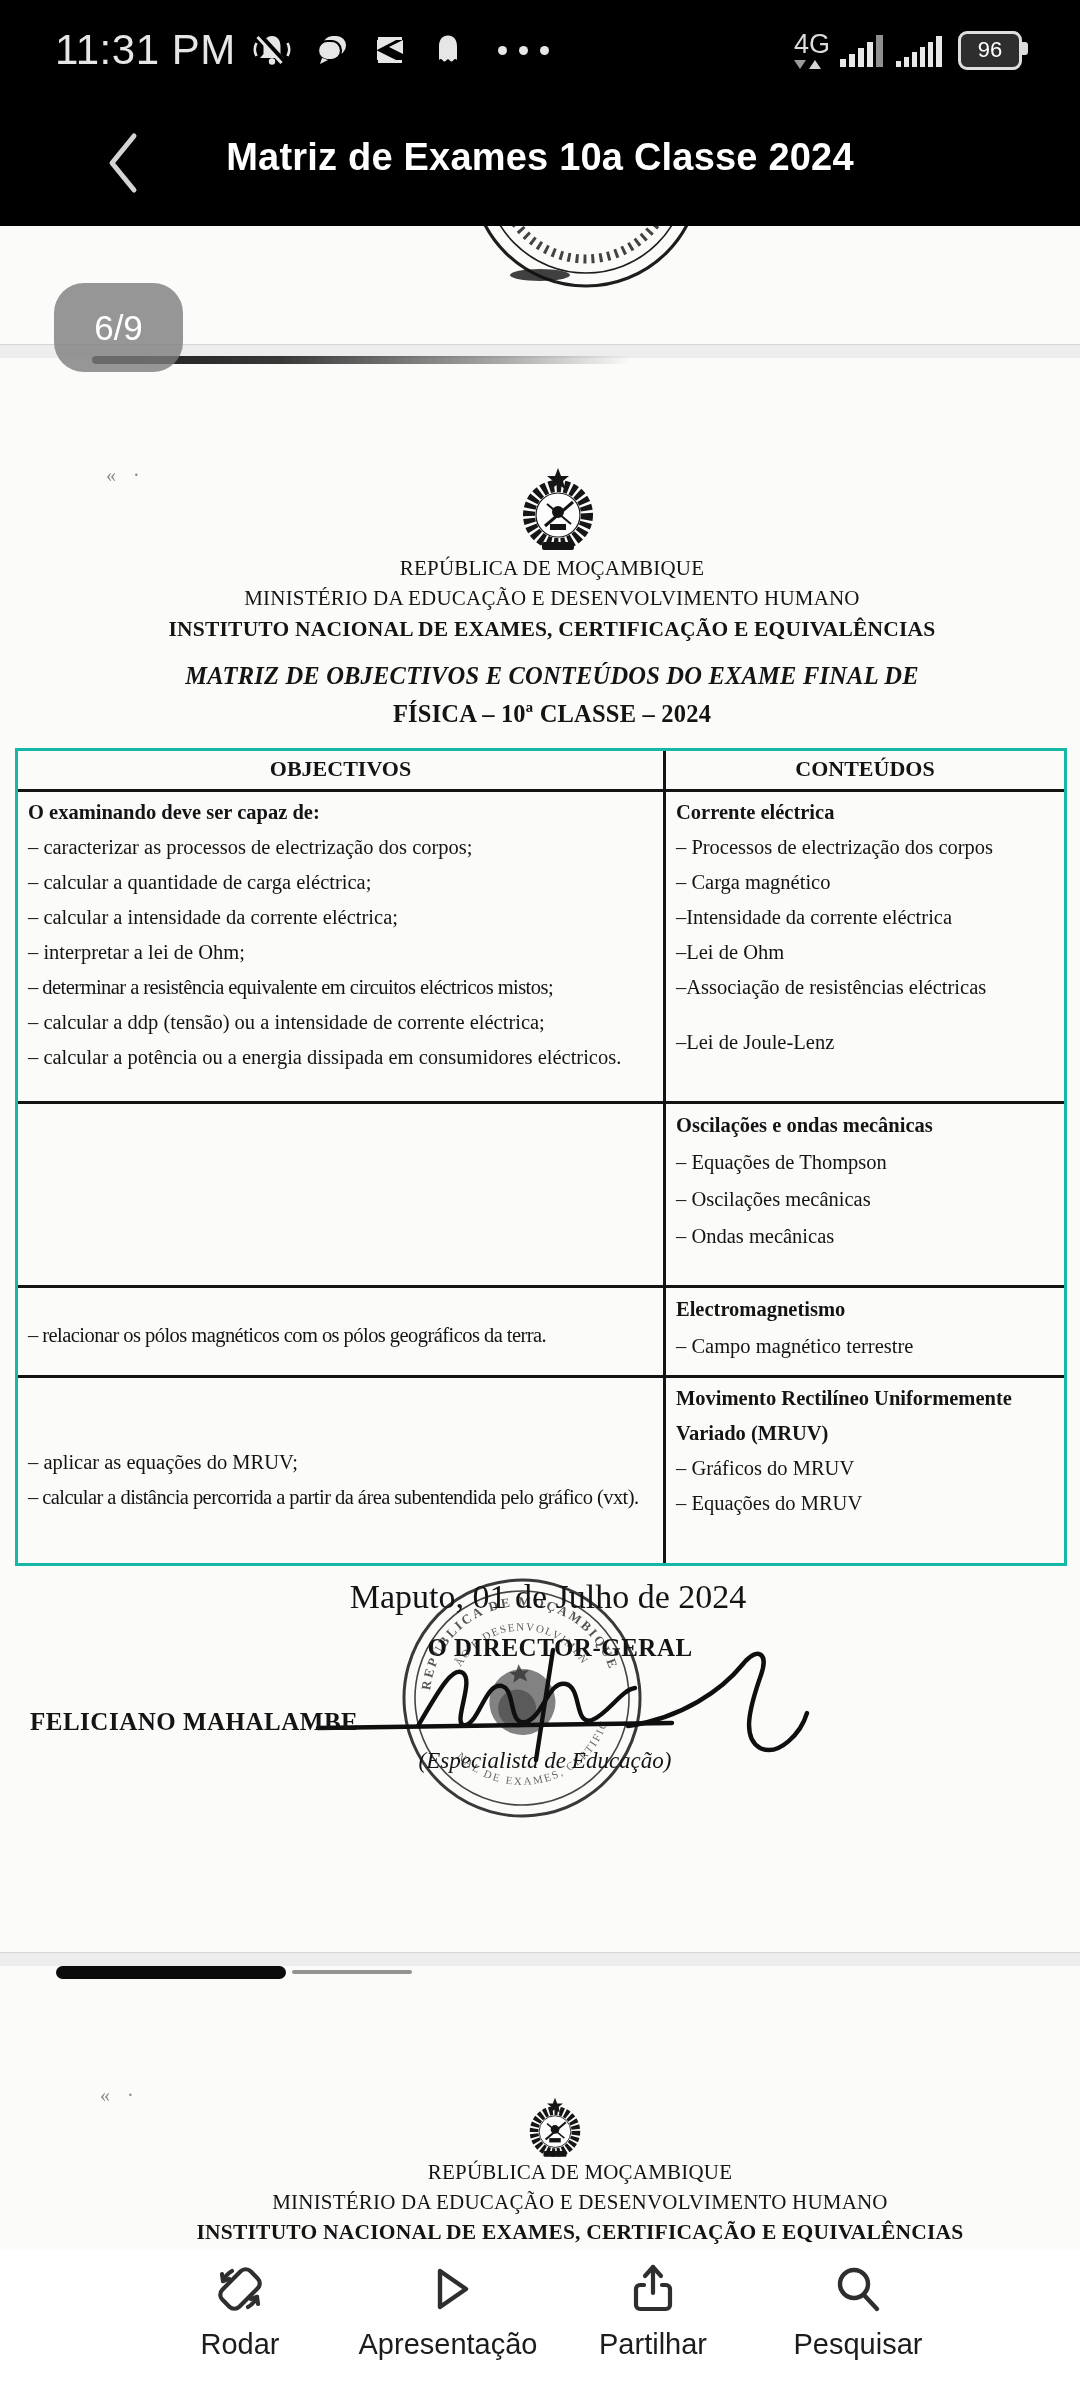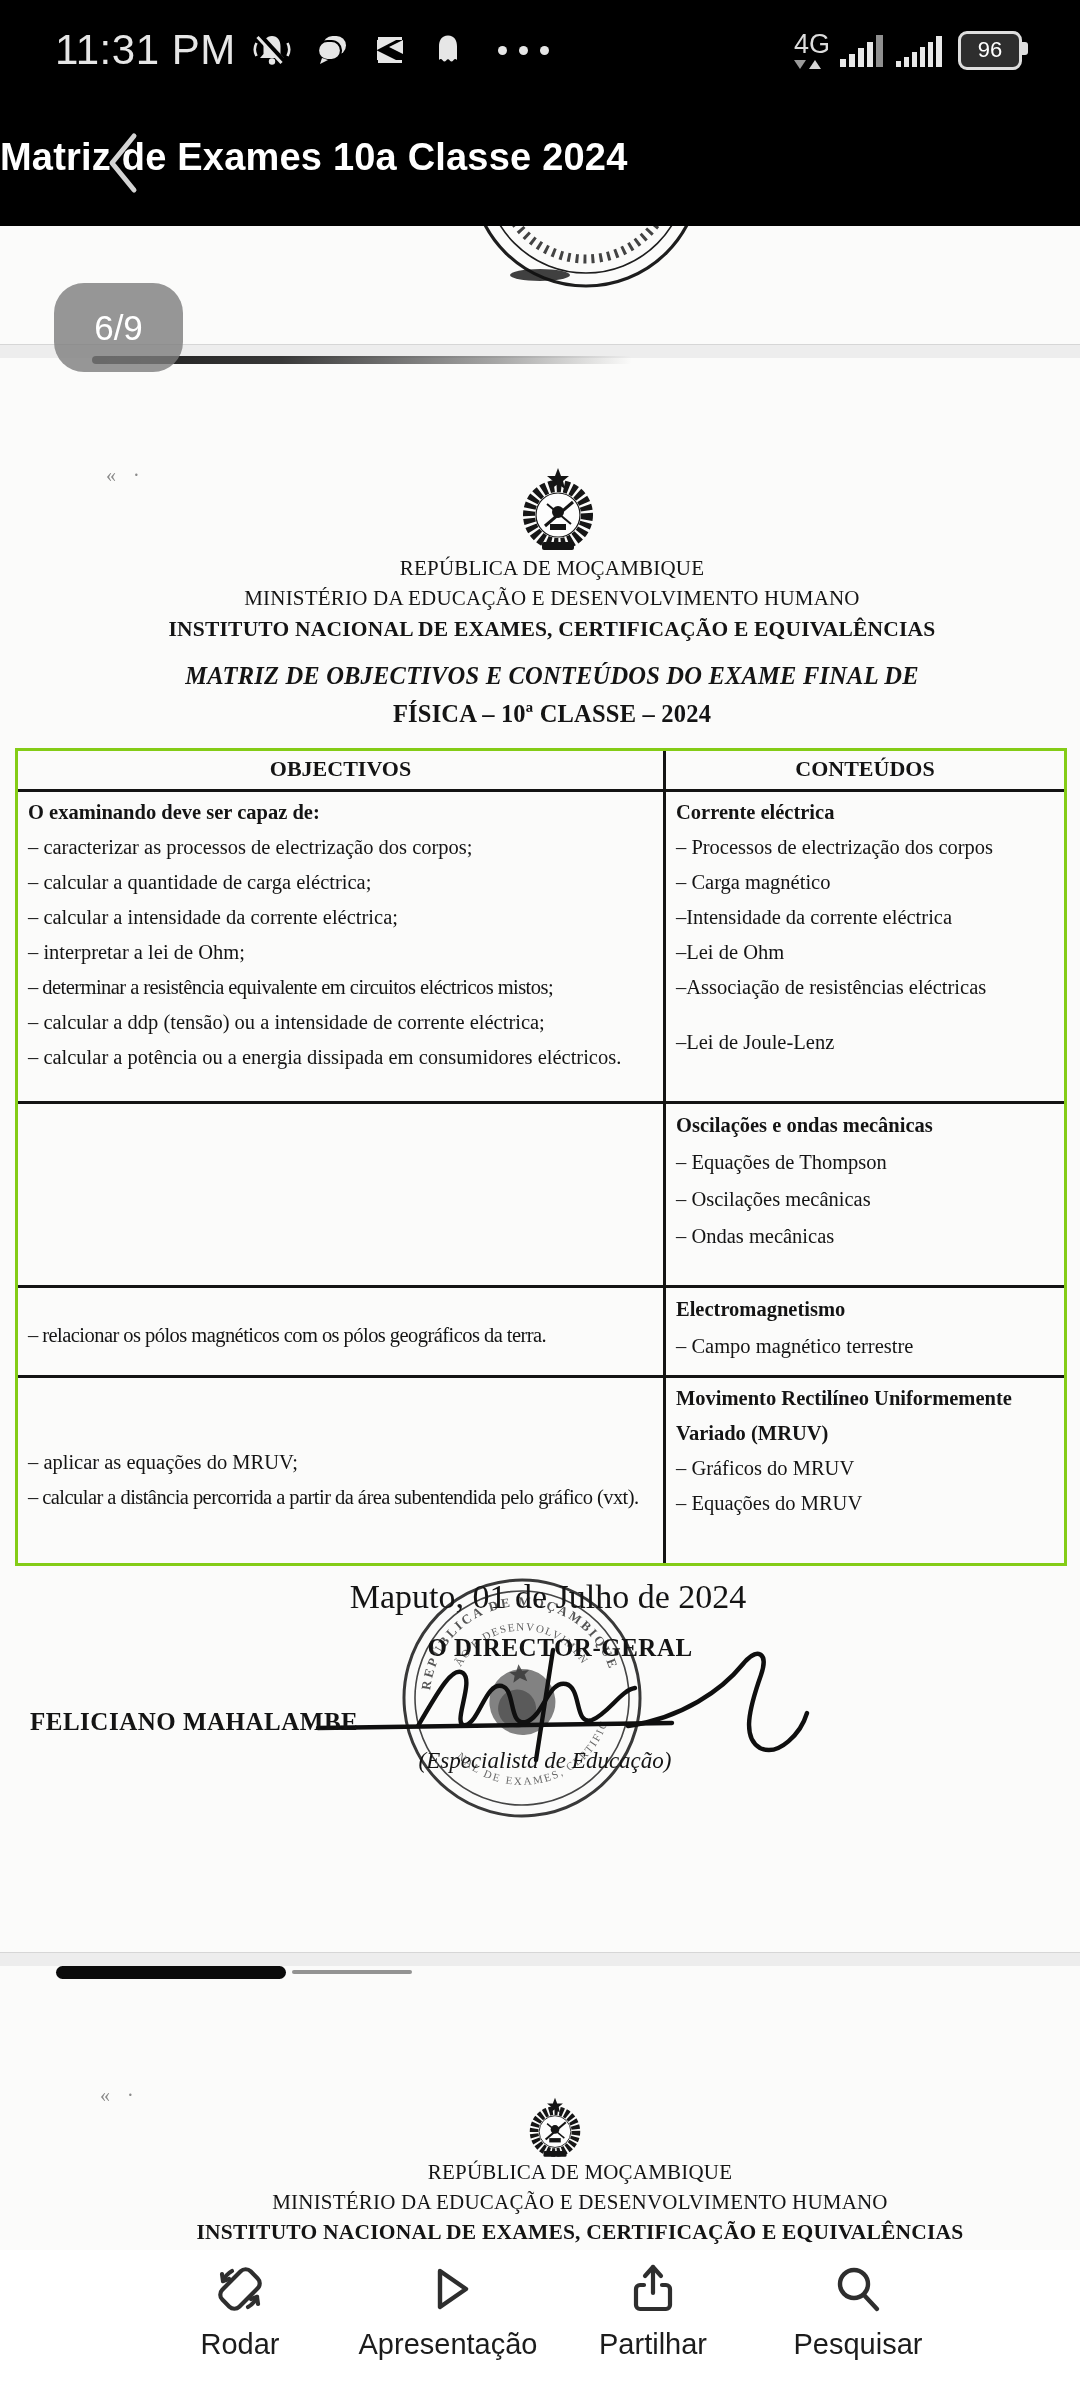--- a/index.html
+++ b/index.html
@@ -21,21 +21,21 @@
   .tri-dn{width:0;height:0;border-left:6px solid transparent;border-right:6px solid transparent;border-top:9px solid #9a9a9a;}
   .tri-up{width:0;height:0;border-left:6px solid transparent;border-right:6px solid transparent;border-bottom:9px solid #d6d6d6;}
   .battery{position:relative;width:58px;height:33px;border:3px solid #dedede;border-radius:9px;
            background:#2e2e2e;display:flex;align-items:center;justify-content:center;}
   .battery:after{content:"";position:absolute;right:-9px;top:8px;width:6px;height:13px;background:#dedede;border-radius:0 3px 3px 0;}
   .battery span{color:#fff;font-size:22px;font-weight:500;}
 
   
   .app-bar{position:absolute;left:0;top:100px;width:1080px;height:126px;background:#000;}
   .back-btn{position:absolute;left:96px;top:28px;width:56px;height:70px;display:flex;align-items:center;justify-content:center;}
-  .app-title{position:absolute;left:0;right:0;top:36px;color:#fff;
+  .app-title{position:absolute;left:0;right:0;top:36px;text-align:center;color:#fff;
              font-size:38px;font-weight:700;letter-spacing:.2px;}
 
   
   .content{position:absolute;left:0;top:226px;width:1080px;height:2024px;background:#fbfbfa;overflow:hidden;
            font-family:"Liberation Serif",serif;color:#141414;}
   .page-sep{position:absolute;left:0;width:1080px;height:13px;background:#ededed;border-top:1px solid #d6d6d6;}
   .sep1{top:118px;} .sep2{top:1726px;}
   .smear1{position:absolute;left:92px;top:130px;width:540px;height:8px;border-radius:4px;
           background:linear-gradient(90deg,rgba(8,8,8,.92),rgba(8,8,8,.8) 35%,rgba(8,8,8,.35) 75%,rgba(8,8,8,0));}
   .smear2{position:absolute;left:56px;top:1740px;width:230px;height:13px;border-radius:7px;background:#0b0b0b;}
@@ -55,21 +55,21 @@
   .p6{left:24px;right:0;}
   .p7{left:80px;right:0;}
   .h-reg{font-size:21px;letter-spacing:.2px;}
   .h-bold{font-size:21.5px;font-weight:700;letter-spacing:.2px;}
   .t-bold{font-size:24.5px;font-weight:700;letter-spacing:.2px;}
   .l1{top:330px;} .l2{top:360px;} .l3{top:391px;}
   .tt1{top:436px;font-style:italic;} .tt2{top:474px;}
   .q1{top:1934px;} .q2{top:1964px;} .q3{top:1994px;}
 
   
-  .doc-table{position:absolute;left:15px;top:522px;width:1046px;height:812px;border:3px solid #84cc16;font-size:20.5px;}
+  .doc-table{position:absolute;left:15px;top:522px;width:1046px;height:812px;border:3px solid #14b8a6;font-size:20.5px;}
   .col-div{position:absolute;left:645px;top:0;bottom:0;width:2.5px;background:#141414;}
   .hline{position:absolute;left:0;right:0;height:2.5px;background:#141414;}
   .hl0{top:38px;} .hl1{top:350px;} .hl2{top:534px;} .hl3{top:624px;}
   .th{position:absolute;top:5px;font-weight:700;font-size:22px;text-align:center;}
   .th1{left:0;width:645px;} .th2{left:648px;right:0;}
   .cell{position:absolute;line-height:35px;}
   .cl{left:10px;width:625px;} .cr{left:658px;width:382px;}
   .r1{top:44px;} .r2c{top:356px;} .r3c{top:540px;} .r4c{top:630px;}
   .cell .bold{font-weight:700;}
   .hang{padding-left:20px;text-indent:-20px;}

